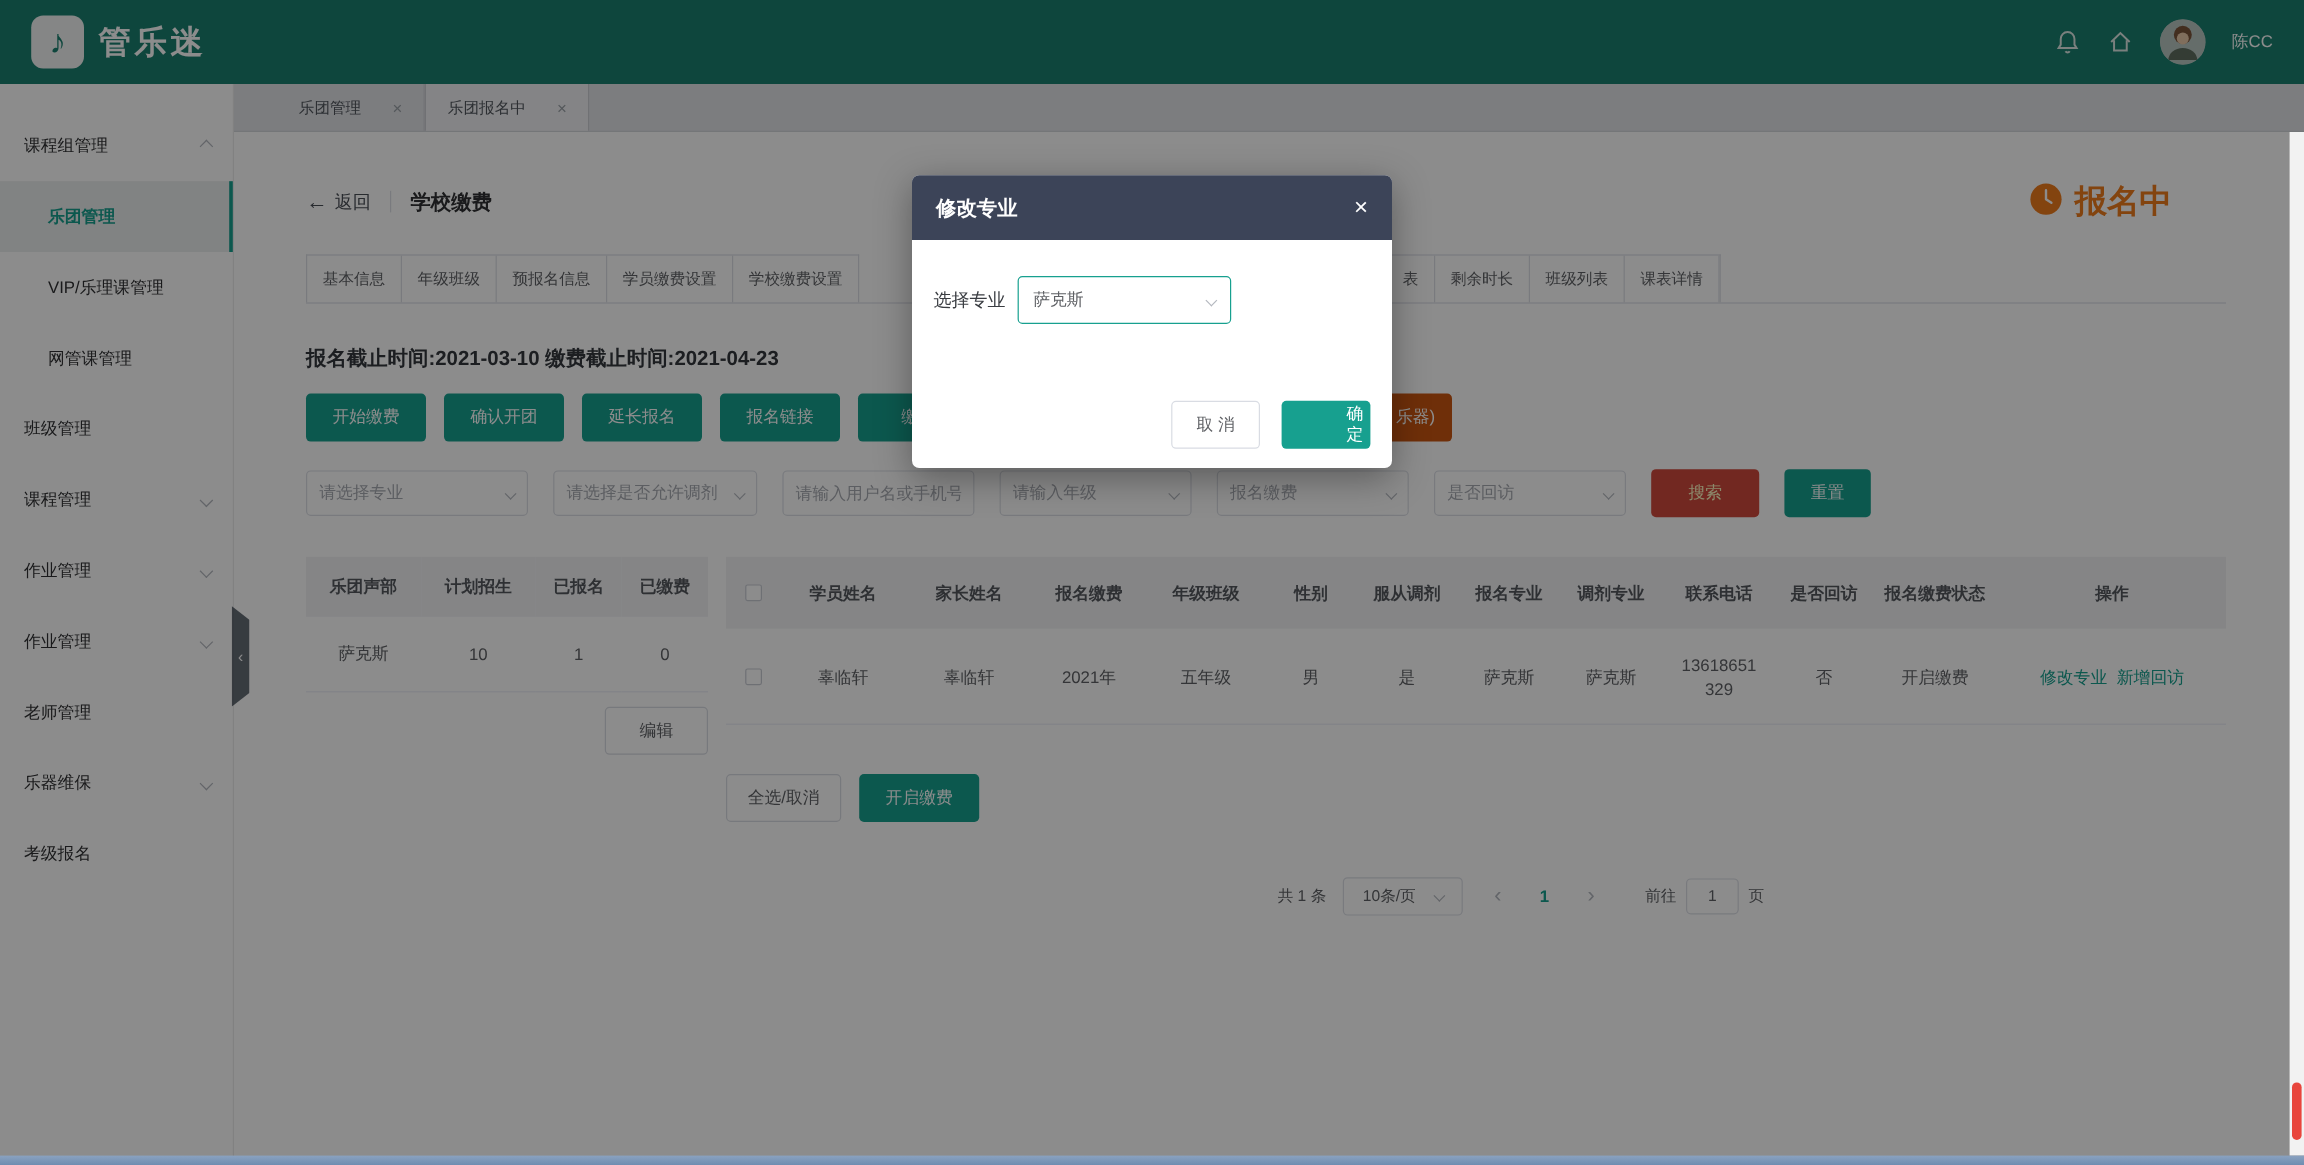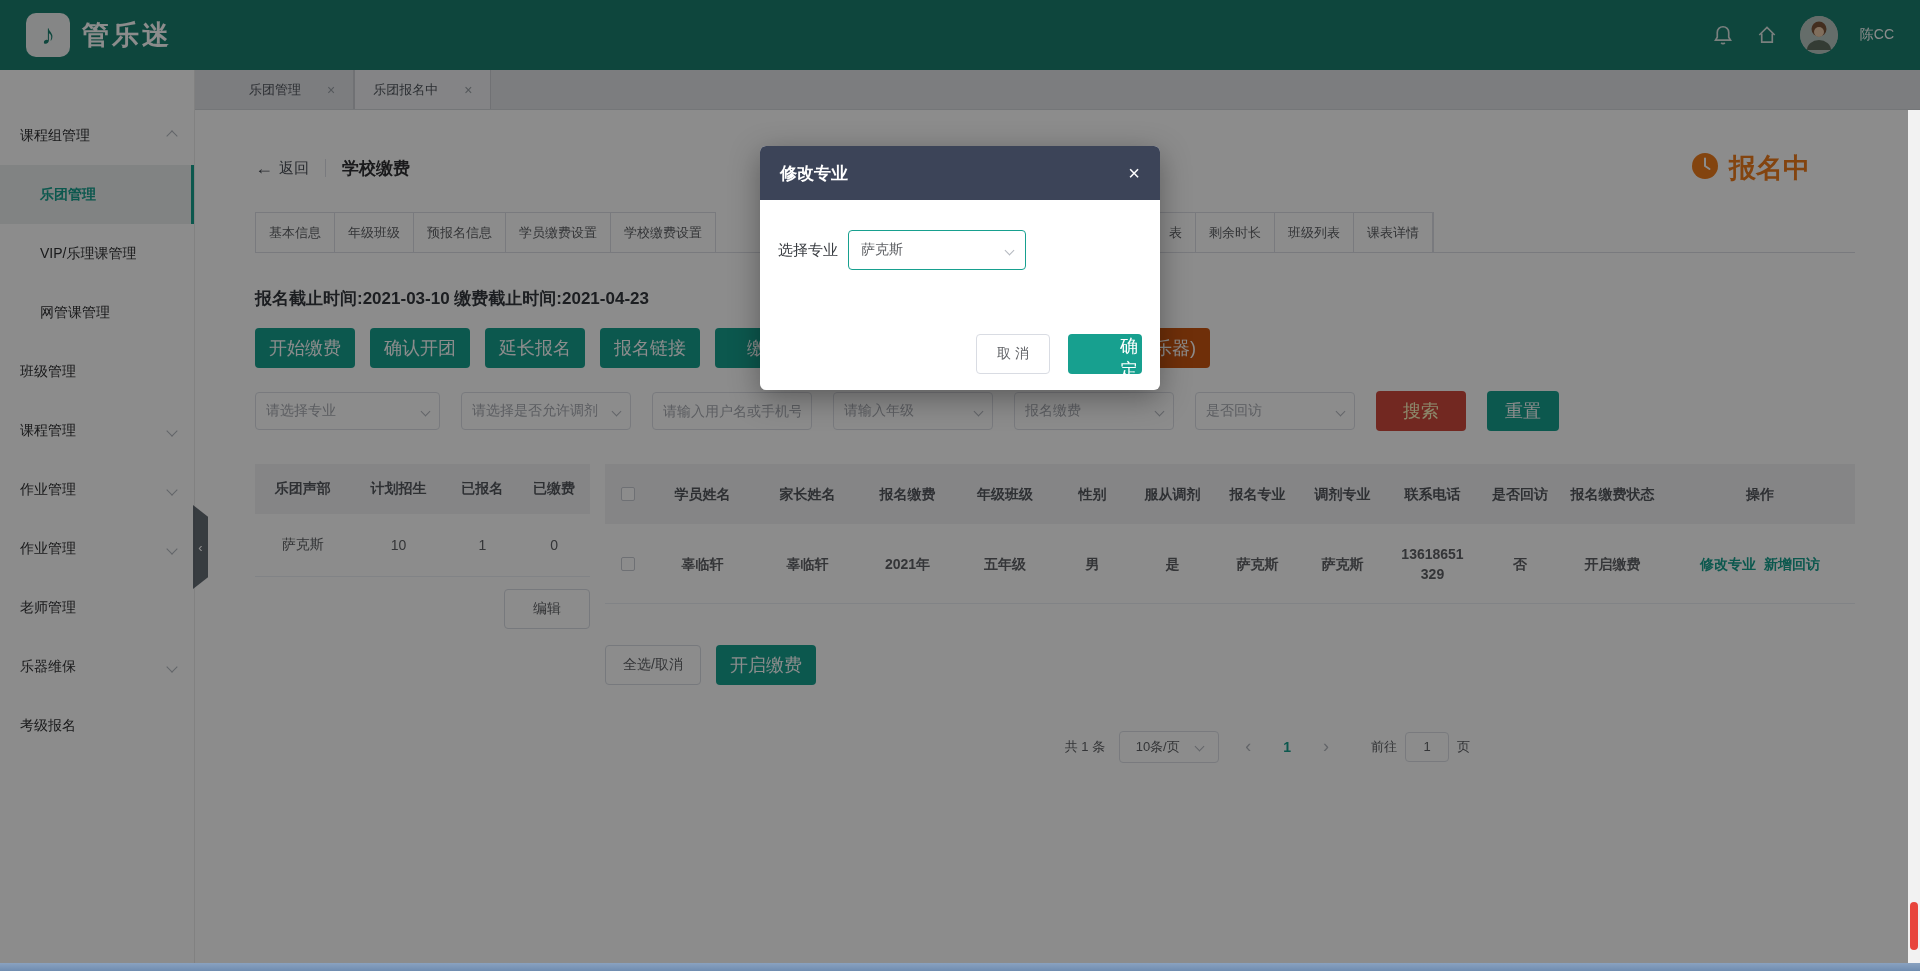--- a/index.html
+++ b/index.html
@@ -30,21 +30,21 @@
   .avatar{width:38px;height:38px;border-radius:50%;overflow:hidden;background:#b9c7c2;}
   .user-name{color:#fff;font-size:14px;}
 
   
   .win-tabs{position:absolute;left:195px;top:70px;right:0;height:40px;background:#e2e4e8;display:flex;align-items:stretch;padding-left:36px;z-index:1;border-bottom:1px solid #d4d7db;}
   .win-tab{display:flex;align-items:center;gap:26px;padding:0 18px;font-size:13px;color:#50555c;border-right:1px solid #ccced4;cursor:pointer;}
   .win-tab.active{background:#f0f1f4;border-left:1px solid #ccced4;}
   .win-tab .x{color:#9aa0a6;font-size:14px;}
 
   
-  .sidebar{position:absolute;left:0;top:70px;width:195px;bottom:0;background:#fff;border-right:1px solid #ececec;padding-top:36px;z-index:1;}
+  .sidebar{position:absolute;left:0;top:70px;width:195px;bottom:0;background:#fff;border-right:1px solid #ececec;padding-top:22px;z-index:1;}
   .side-item{position:relative;height:59px;display:flex;align-items:center;padding:0 18px 0 20px;font-size:14px;color:var(--txt-dark);cursor:pointer;}
   .side-item.lvl2{padding-left:40px;}
   .side-item.active{background:#eceeee;color:var(--teal);border-right:3px solid var(--teal);font-weight:bold;}
   .chev{width:8px;height:8px;border-right:1.5px solid #b4b8bf;border-bottom:1.5px solid #b4b8bf;margin-left:auto;}
   .chev.down{transform:rotate(45deg);}
   .chev.up{transform:rotate(-135deg);}
   .collapse-handle{position:absolute;left:193px;top:505px;width:15px;height:84px;background:rgba(62,72,82,.8);clip-path:polygon(0 0,100% 14%,100% 86%,0 100%);color:#fff;font-size:13px;display:flex;align-items:center;justify-content:center;z-index:2;cursor:pointer;}
 
   
   .content{position:absolute;left:195px;top:110px;right:0;bottom:0;background:#fff;padding:40px 65px 0 60px;z-index:1;}
@@ -60,21 +60,21 @@
   .tab-group{position:absolute;top:0;display:flex;height:40px;border:1px solid var(--border);border-bottom:none;}
   .tab-group.left{left:0;}
   .tab-group.right{left:900px;}
   .inner-tab{display:flex;align-items:center;padding:0 13px;font-size:13px;color:var(--txt);border-right:1px solid var(--border);cursor:pointer;white-space:nowrap;}
   .inner-tab:last-child{border-right:none;}
   .tab-group.right .inner-tab:last-child{border-right:1px solid var(--border);}
 
   .deadline{margin-top:34px;font-size:17px;font-weight:600;color:#33373d;}
 
   .actions{position:relative;margin-top:18px;display:flex;gap:15px;height:40px;}
-  .btn{border:none;border-radius:4px;height:40px;font-size:18px;cursor:pointer;}
+  .btn{border:none;border-radius:4px;height:40px;font-size:14px;cursor:pointer;}
   .btn-teal{background:var(--teal);color:#fff;width:100px;}
   .btn-orange{position:absolute;left:805px;top:0;width:150px;background:#cb5712;color:#fff;text-align:right;padding-right:14px;}
 
   .filters{margin-top:24px;display:flex;gap:21px;height:38px;align-items:center;}
   .f-box{height:38px;border:1px solid var(--border);border-radius:4px;display:flex;align-items:center;padding:0 10px;color:#a8abb2;font-size:14px;background:#fff;}
   .f-box .ph{overflow:hidden;white-space:nowrap;flex:1;}
   .f-box input{border:none;outline:none;width:100%;font-size:14px;color:#333;}
   .f-box input::placeholder{color:#a8abb2;}
   .f-chev{width:7px;height:7px;border-right:1.3px solid #b4b8bf;border-bottom:1.3px solid #b4b8bf;transform:rotate(45deg);margin-left:8px;flex:none;}
   .w185{width:185px;}.w170{width:170px;}.w160{width:160px;}
@@ -88,21 +88,21 @@
   .p-table th{background:#f2f3f5;height:50px;font-weight:600;color:#55585e;}
   .p-table td{height:62px;text-align:center;border-bottom:1px solid #ebeef5;}
   .edit-wrap{text-align:right;margin-top:12px;}
   .btn-plain{background:#fff;border:1px solid #d9dce3;border-radius:4px;color:var(--txt);height:40px;font-size:14px;cursor:pointer;}
   .btn-edit{width:86px;}
 
   
   .students{flex:1;margin-left:15px;}
   .s-header,.s-row{display:flex;align-items:center;}
   .s-header{background:#f2f3f5;min-height:60px;font-size:14px;font-weight:600;color:#55585e;}
-  .s-row{min-height:80px;font-size:14px;color:var(--txt);border-bottom:1px solid #ebeef5;background:#fff;font-weight:bold;}
+  .s-row{min-height:80px;font-size:14px;color:var(--txt);border-bottom:1px solid #ebeef5;background:#fff;}
   .cell{display:flex;align-items:center;justify-content:center;text-align:center;padding:4px 2px;line-height:20px;}
   .c-check{width:45px;}.c1{width:105px;}.c2{width:105px;}.c3{width:95px;}.c4{width:100px;}
   .c5{width:75px;}.c6{width:85px;}.c7{width:85px;}.c8{width:85px;}.c9{width:95px;}
   .c10{width:80px;}.c11{width:105px;}.c12{width:190px;}
   .phone-wrap{width:64px;word-break:break-all;}
   .checkbox{width:14px;height:14px;border:1px solid #c9ccd4;border-radius:2px;background:#fff;cursor:pointer;}
   .link{color:var(--teal);cursor:pointer;margin:0 4px;white-space:nowrap;}
 
   .table-actions{margin-left:350px;margin-top:16px;display:flex;gap:15px;}
   .btn-selectall{width:96px;}

